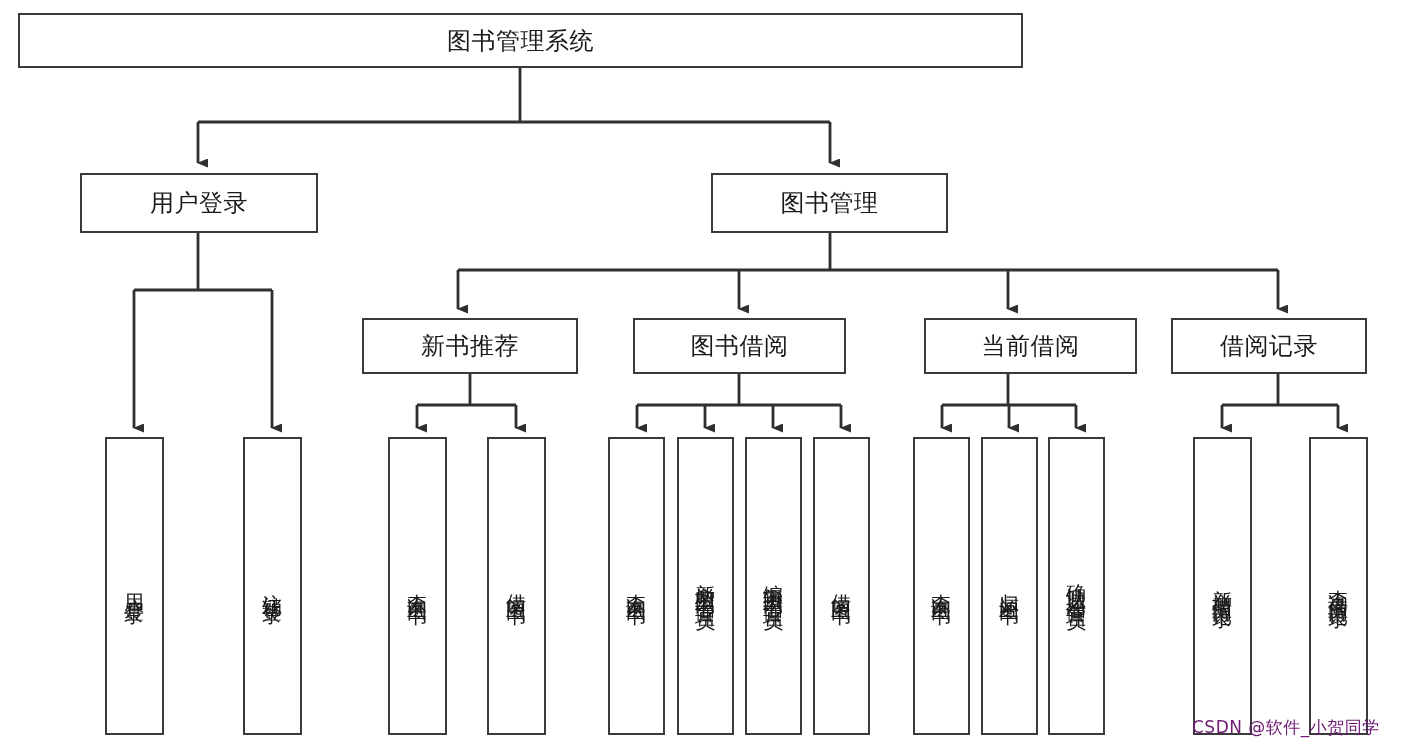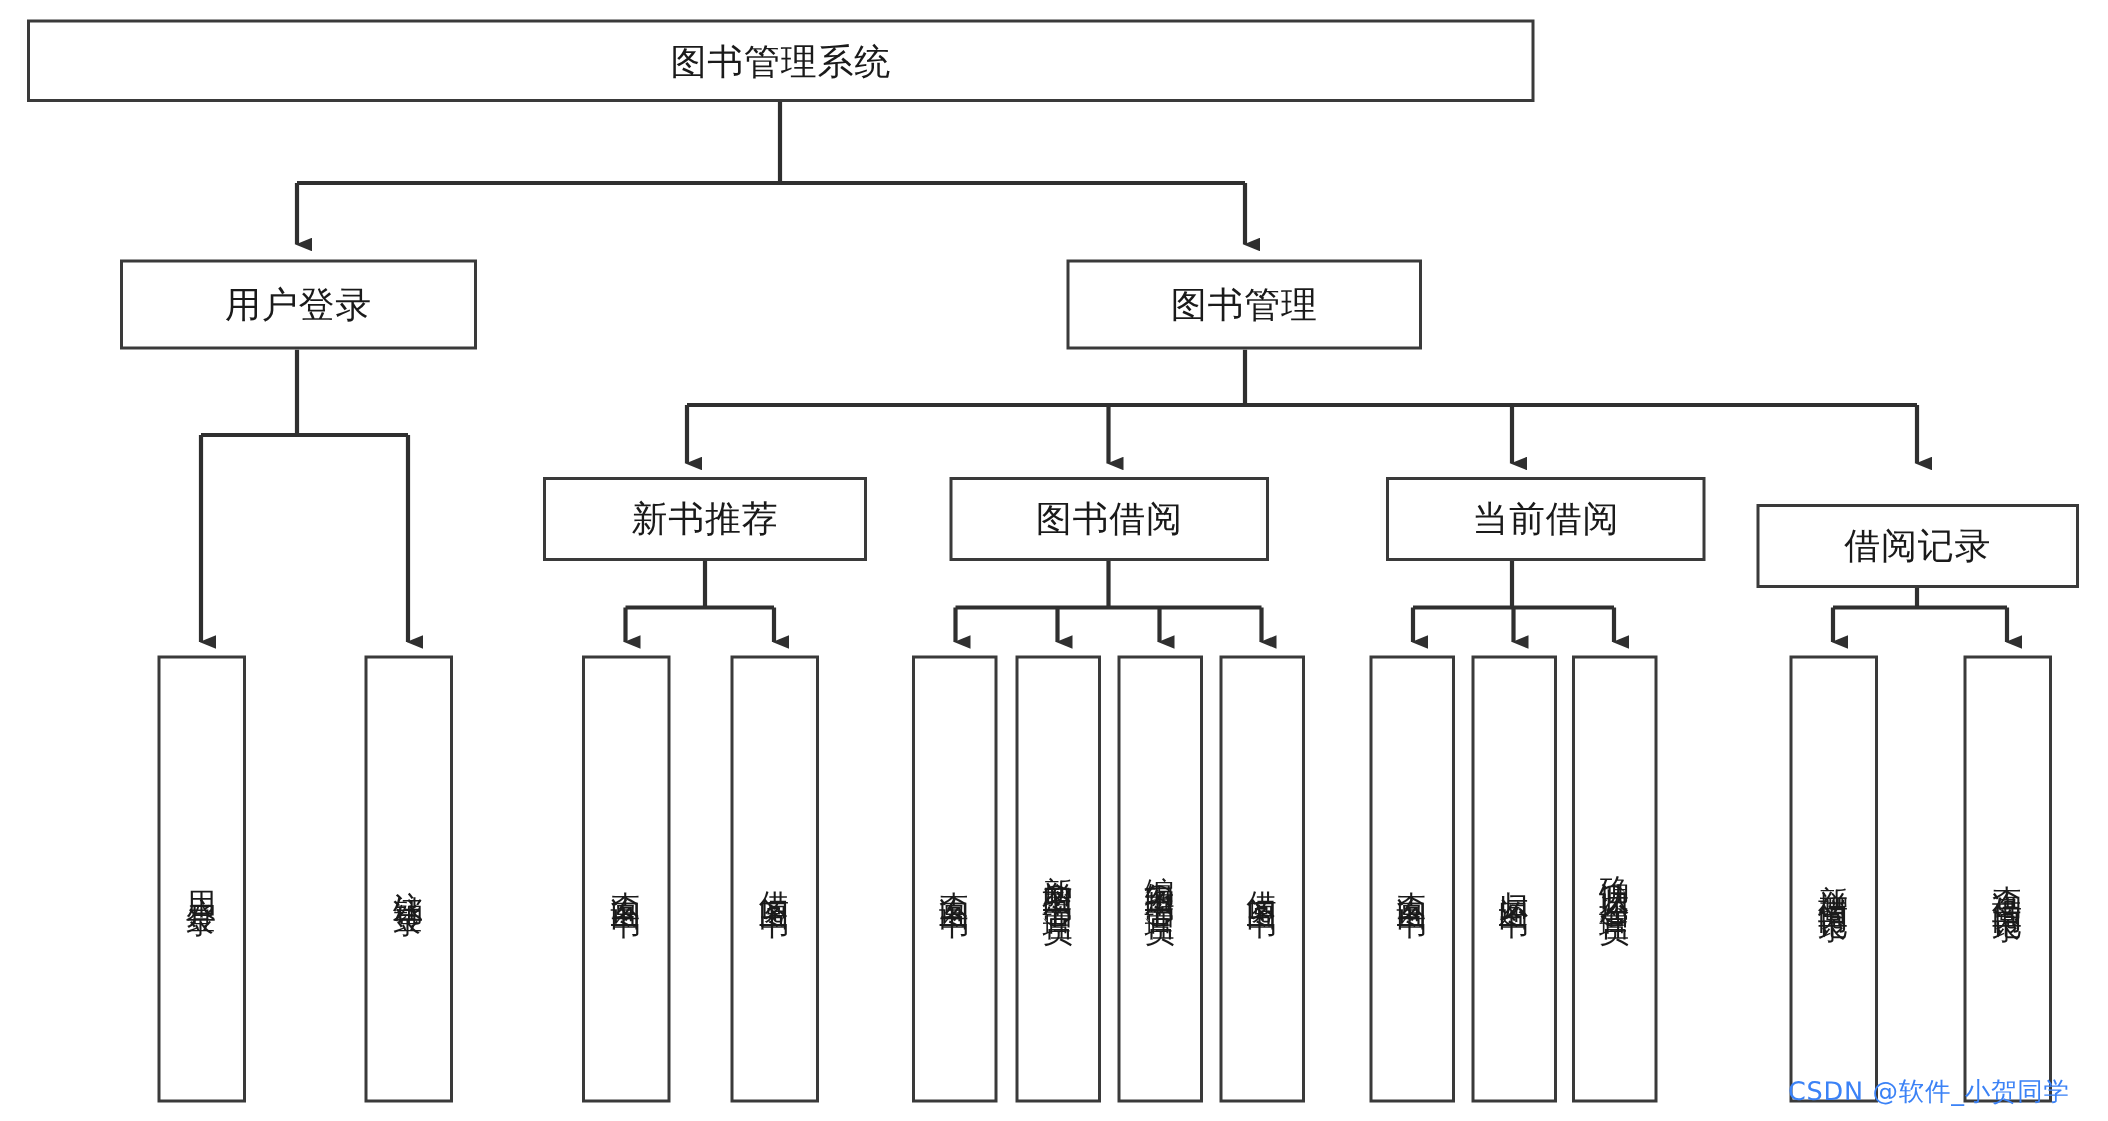--- a/index.html
+++ b/index.html
@@ -45,21 +45,21 @@
   .node.vert .vtext {
     writing-mode: vertical-rl;
     text-orientation: upright;
     letter-spacing: 4px;
     line-height: 1;
     white-space: nowrap;
     display: block;
   }
   .watermark {
     position: absolute;
-    color: #3b82f6;
+    color: #701a75;
     font-size: 17px;
     white-space: nowrap;
     letter-spacing: 0.5px;
   }
 </style>
 </head>
 <body>
 
 <div id="canvas">
 
@@ -129,21 +129,21 @@
 
   <div class="node horiz" style="left:711px; top:173px; width:237px; height:60px;">
     <span>图书管理</span>
   </div>
   <div class="node horiz" style="left:633px; top:318px; width:213px; height:56px;">
     <span>图书借阅</span>
   </div>
   <div class="node horiz" style="left:924px; top:318px; width:213px; height:56px;">
     <span>当前借阅</span>
   </div>
-  <div class="node horiz" style="left:1171px; top:336px; width:215px; height:56px;">
+  <div class="node horiz" style="left:1171px; top:318px; width:196px; height:56px;">
     <span>借阅记录</span>
   </div>
 
   <div class="node vert" style="left:105px; top:437px; width:59px; height:298px;">
     <span class="vtext">用户登录</span>
   </div>
   <div class="node vert" style="left:243px; top:437px; width:59px; height:298px;">
     <span class="vtext">注销登录</span>
   </div>
 

